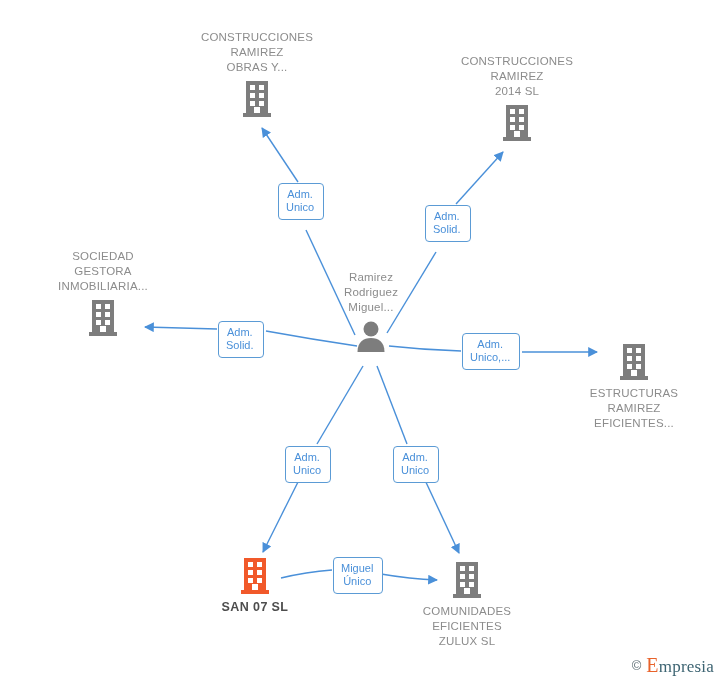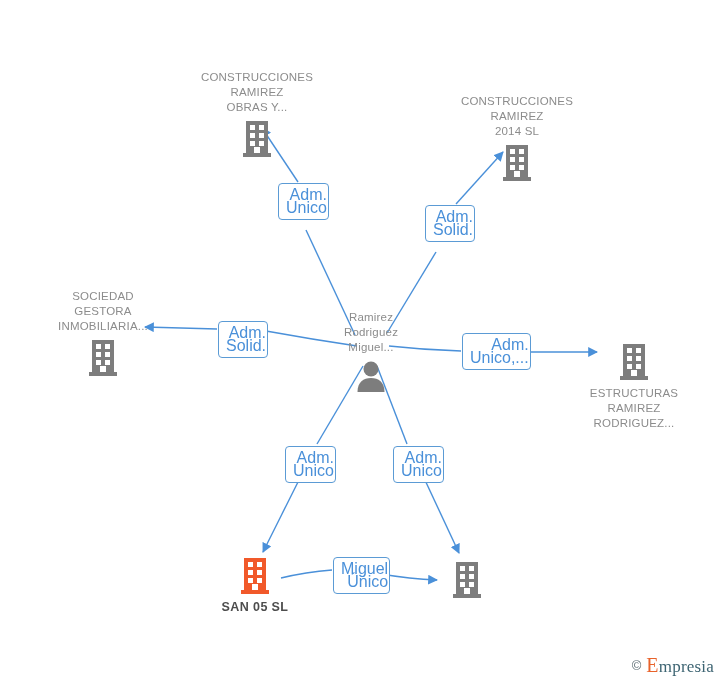--- a/index.html
+++ b/index.html
@@ -28,21 +28,20 @@
     width: 150px;
     margin-left: -75px;
     text-align: center;
     line-height: 15px;
   }
   .node-label {
     font-size: 11.5px;
     color: #8c8c8c;
     letter-spacing: 0.2px;
     white-space: pre-line;
-    margin-top: 40px;
   }
   .node-label.highlight {
     color: #4d4d4d;
     font-weight: bold;
     font-size: 12.5px;
     letter-spacing: 0.4px;
   }
   .node-icon {
     display: block;
     margin: 0 auto;
@@ -50,24 +49,24 @@
   .node.label-top .node-label { margin-bottom: 5px; }
   .node.label-bottom .node-label { margin-top: 5px; }
 
   .edge-label {
     position: absolute;
     box-sizing: border-box;
     background: #ffffff;
     border: 1px solid #5b9bd5;
     border-radius: 4px;
     color: #4a90d9;
-    font-size: 16px;
+    font-size: 11px;
     line-height: 13px;
-    padding: 4px 1px 5px 7px;
-    text-align: right;
+    padding: 4px 9px 5px 7px;
+    text-align: center;
     white-space: pre-line;
     font-family: "Liberation Sans", sans-serif;
   }
   .watermark {
     position: absolute;
     right: 14px;
     bottom: 8px;
     display: flex;
     align-items: center;
     gap: 5px;
@@ -190,50 +189,53 @@
       <rect x="8" y="5" width="5" height="5" fill="#ffffff"></rect>
       <rect x="17" y="5" width="5" height="5" fill="#ffffff"></rect>
       <rect x="8" y="13" width="5" height="5" fill="#ffffff"></rect>
       <rect x="17" y="13" width="5" height="5" fill="#ffffff"></rect>
       <rect x="8" y="21" width="5" height="5" fill="#ffffff"></rect>
       <rect x="17" y="21" width="5" height="5" fill="#ffffff"></rect>
       <rect x="12" y="27" width="6" height="6" fill="#ffffff"></rect>
     </svg>
     <div class="node-label">ESTRUCTURAS
 RAMIREZ
-RODRIGUEZ...</div>
+EFICIENTES...</div>
   </div>
 
   <div class="node label-bottom" style="left:255px; top:557px;">
     <svg class="node-icon" width="30" height="38" viewBox="0 0 30 38">
       <rect x="4" y="1" width="22" height="32" fill="#f1592a"></rect>
       <rect x="1" y="33" width="28" height="4" fill="#f1592a"></rect>
       <rect x="8" y="5" width="5" height="5" fill="#ffffff"></rect>
       <rect x="17" y="5" width="5" height="5" fill="#ffffff"></rect>
       <rect x="8" y="13" width="5" height="5" fill="#ffffff"></rect>
       <rect x="17" y="13" width="5" height="5" fill="#ffffff"></rect>
       <rect x="8" y="21" width="5" height="5" fill="#ffffff"></rect>
       <rect x="17" y="21" width="5" height="5" fill="#ffffff"></rect>
       <rect x="12" y="27" width="6" height="6" fill="#ffffff"></rect>
     </svg>
-    <div class="node-label highlight">SAN 05  SL</div>
+    <div class="node-label highlight">SAN 07  SL</div>
   </div>
 
   <div class="node label-bottom" style="left:467px; top:561px;">
     <svg class="node-icon" width="30" height="38" viewBox="0 0 30 38">
       <rect x="4" y="1" width="22" height="32" fill="#7d7d7d"></rect>
       <rect x="1" y="33" width="28" height="4" fill="#7d7d7d"></rect>
       <rect x="8" y="5" width="5" height="5" fill="#ffffff"></rect>
       <rect x="17" y="5" width="5" height="5" fill="#ffffff"></rect>
       <rect x="8" y="13" width="5" height="5" fill="#ffffff"></rect>
       <rect x="17" y="13" width="5" height="5" fill="#ffffff"></rect>
       <rect x="8" y="21" width="5" height="5" fill="#ffffff"></rect>
       <rect x="17" y="21" width="5" height="5" fill="#ffffff"></rect>
       <rect x="12" y="27" width="6" height="6" fill="#ffffff"></rect>
     </svg>
+    <div class="node-label">COMUNIDADES
+EFICIENTES
+ZULUX  SL</div>
   </div>
 
   <div class="edge-label" style="left:278px; top:183px;">Adm.
 Unico</div>
 
   <div class="edge-label" style="left:425px; top:205px;">Adm.
 Solid.</div>
 
   <div class="edge-label" style="left:218px; top:321px;">Adm.
 Solid.</div>

